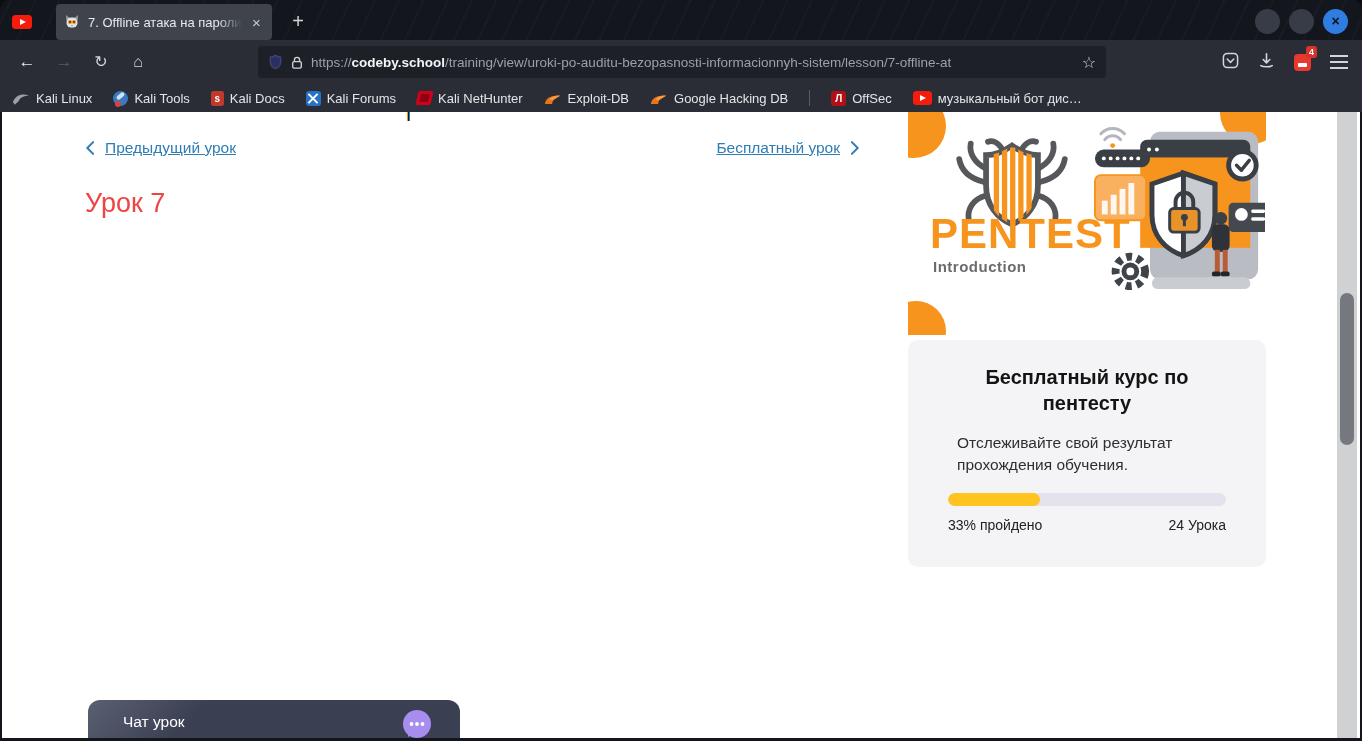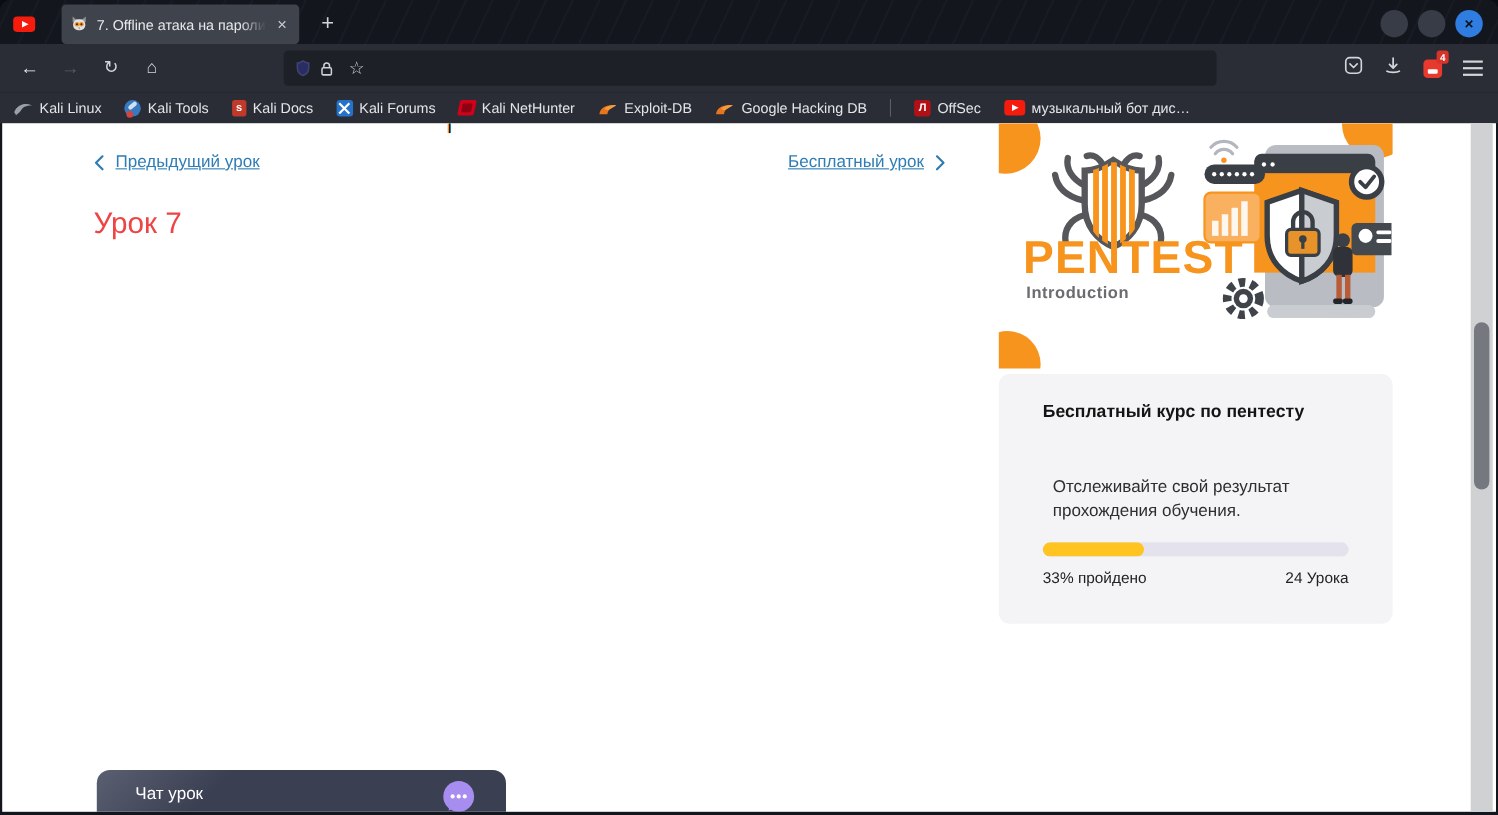--- a/index.html
+++ b/index.html
@@ -88,21 +88,21 @@
   .ocircle { position:absolute; background:#f7941d; border-radius:50%; }
   .oc-a { left:-26px; top:-18px; width:64px; height:64px; }
   .oc-b { right:-16px; top:-30px; width:62px; height:62px; }
   .oc-c { left:-22px; bottom:-26px; width:60px; height:60px; }
   .brand-title { position:absolute; left:22px; top:98px; font-size:42px; font-weight:bold; color:#f7941d; letter-spacing:1px; }
   .brand-sub { position:absolute; left:25px; top:146px; font-size:15px; font-weight:bold; color:#6b6c70; letter-spacing:0.5px; }
   .logo-svg { position:absolute; left:38px; top:24px; }
   .illu-svg { position:absolute; left:185px; top:2px; }
 
   .card { position:absolute; left:906px; top:228px; width:358px; height:227px; background:#f4f4f6; border-radius:10px; }
-  .card-title { position:absolute; left:40px; top:24px; width:278px; font-size:16px; font-weight:bold; color:#141414; line-height:1.32; }
+  .card-title { position:absolute; left:40px; top:24px; width:278px; font-size:20px; font-weight:bold; color:#141414; line-height:1.32;text-align:center; }
   .card-desc { position:absolute; left:49px; top:92px; width:278px; font-size:15.5px; color:#2e2e2e; line-height:1.42; }
   .ptrack { position:absolute; left:40px; top:153px; width:278px; height:13px; background:#e4e3ed; border-radius:7px; overflow:hidden; }
   .pfill { height:13px; background:#ffc41f; border-radius:7px; }
   .plabel { position:absolute; top:177px; font-size:14px; color:#222; }
   .plabel.l { left:40px; } .plabel.r { right:40px; }
 
   .sb-track { position:absolute; left:1335px; top:0; width:20px; height:626px; background:#d0d1d3; }
   .sb-thumb { position:absolute; left:3px; top:181px; width:14px; height:152px; background:#75797f; border-radius:7px; }
 </style>
 </head>
@@ -144,20 +144,21 @@
         <svg width="15" height="16" viewBox="0 0 16 16">
             <path d="M8 1 C6 2.4 4.2 3 2.5 3 L2.5 8 C2.5 11.5 5 14 8 15 C11 14 13.5 11.5 13.5 8 L13.5 3 C11.8 3 10 2.4 8 1 Z" fill="#4649d8" opacity="0.35" stroke="#8187f2" stroke-width="1.5"></path>
           </svg>
       </span>
       <span class="icn">
         <svg width="12" height="15" viewBox="0 0 14 16">
             <rect x="2" y="7" width="10" height="7.5" rx="1.5" fill="none" stroke="#cfd2d6" stroke-width="1.6"></rect>
             <path d="M4 7 V5 a3 3 0 0 1 6 0 V7" fill="none" stroke="#cfd2d6" stroke-width="1.6"></path>
           </svg>
       </span>
+      <span class="urltext"><span class="dim">https://</span><span class="dom">codeby.school</span><span class="dim">/training/view/uroki-po-auditu-bezopasnosti-informacionnyh-sistem/lesson/7-offline-at</span></span>
       <span class="url-star">☆</span>
     </div>
     <div class="tb-right">
       <span>
         <svg width="17" height="17" viewBox="0 0 18 18">
             <rect x="1.5" y="1.5" width="15" height="15" rx="4" fill="none" stroke="#d3d5d9" stroke-width="1.6"></rect>
             <path d="M5.5 7.5 L9 11 L12.5 7.5" fill="none" stroke="#d3d5d9" stroke-width="1.6" stroke-linecap="round" stroke-linejoin="round"></path>
           </svg>
       </span>
       <span>

